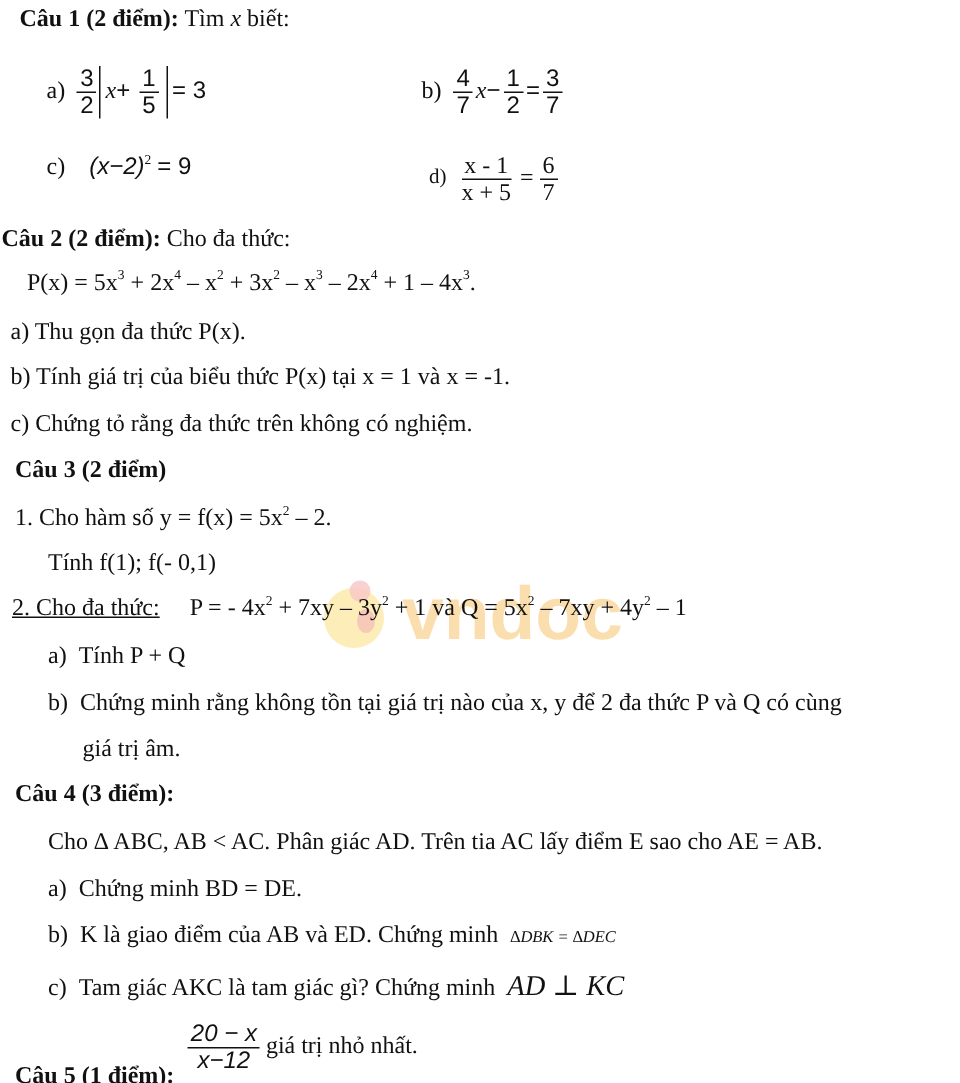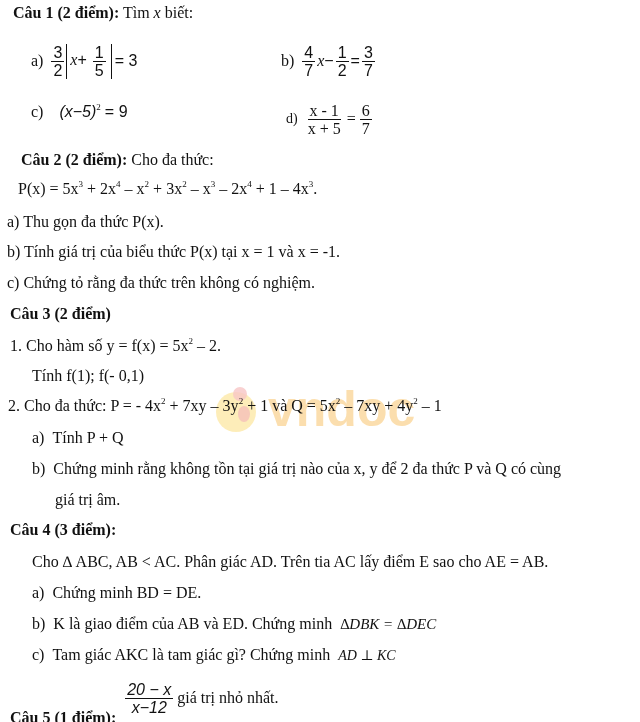--- a/index.html
+++ b/index.html
@@ -66,76 +66,76 @@
     </span>
   <span class="sans">=</span>
   <span class="frac sans">
       <span class="num">3</span>
       <span>7</span>
     </span>
 </div>
 
 <div class="abs" style="left:31px; top:103px;">
   <span style="margin-right:12px;">c)</span>
-  <span class="sans i">(x−5)</span><sup>2</sup>
+  <span class="sans i">(x−2)</span><sup>2</sup>
   <span class="sans">= 9</span>
 </div>
 
 <div class="abs" style="left:286px; top:98px; height:42px; display:flex; align-items:center;">
   <span style="margin-right:6px; font-size:14px;">d)</span>
   <span class="frac">
       <span class="num">x - 1</span>
       <span>x + 5</span>
     </span>
   <span style="margin:0 2px;">=</span>
   <span class="frac">
       <span class="num">6</span>
       <span>7</span>
     </span>
 </div>
 
-<div class="abs" style="left:21px; top:151px;">
+<div class="abs" style="left:1px; top:151px;">
   <span class="b">Câu 2 (2 điểm):</span>
   <span>Cho đa thức:</span>
 </div>
 <div class="abs" style="left:18px; top:180px;">
   <span>P(x) = 5x</span><sup>3</sup><span> + 2x</span><sup>4</sup><span> – x</span><sup>2</sup><span> + 3x</span><sup>2</sup><span> – x</span><sup>3</sup><span> – 2x</span><sup>4</sup><span> + 1 – 4x</span><sup>3</sup><span>.</span>
 </div>
 <div class="abs" style="left:7px; top:213px;">a) Thu gọn đa thức P(x).</div>
 <div class="abs" style="left:7px; top:243px;">b) Tính giá trị của biểu thức P(x) tại x = 1 và x = -1.</div>
 <div class="abs" style="left:7px; top:274px;">c) Chứng tỏ rằng đa thức trên không có nghiệm.</div>
 
 <div class="abs b" style="left:10px; top:305px;">Câu 3 (2 điểm)</div>
 <div class="abs" style="left:10px; top:337px;">
   <span>1.  Cho hàm số  y = f(x) = 5x</span><sup>2</sup><span> – 2.</span>
 </div>
 <div class="abs" style="left:32px; top:367px;">Tính f(1); f(- 0,1)</div>
 <div class="abs" style="left:8px; top:397px;">
-  <span style="margin-right:4px;">2. Cho đa thức:</span><span>P = - 4x</span><sup>2</sup><span> + 7xy – 3y</span><sup>2</sup><span> + 1 và Q = 5x</span><sup>2</sup><span> – 7xy + 4y</span><sup>2</sup><span> – 1</span>
+  <span style="margin-right:20px;text-decoration:underline;">2. Cho đa thức:</span><span>P = - 4x</span><sup>2</sup><span> + 7xy – 3y</span><sup>2</sup><span> + 1 và Q = 5x</span><sup>2</sup><span> – 7xy + 4y</span><sup>2</sup><span> – 1</span>
 </div>
 <div class="abs" style="left:32px; top:429px;font-family:Liberation Serif, serif;">
   <span style="margin-right:8px;">a)</span><span>Tính P + Q</span>
 </div>
 <div class="abs" style="left:32px; top:460px;">
   <span style="margin-right:8px;">b)</span><span>Chứng minh rằng không tồn tại giá trị nào của x, y để 2 đa thức P và Q có cùng</span>
 </div>
 <div class="abs" style="left:55px; top:491px;">giá trị âm.</div>
 
 <div class="abs b" style="left:10px; top:521px;">Câu 4 (3 điểm):</div>
 <div class="abs" style="left:32px; top:553px;">Cho ∆ ABC, AB &lt; AC.  Phân giác AD. Trên tia AC lấy điểm E sao cho AE = AB.</div>
 <div class="abs" style="left:32px; top:584px;text-align:center;">
   <span style="margin-right:8px;">a)</span><span>Chứng minh BD = DE.</span>
 </div>
 <div class="abs" style="left:32px; top:615px;">
   <span style="margin-right:8px;">b)</span><span>K là giao điểm của AB và ED. Chứng minh</span>
-  <span class="i" style="font-size:15px; margin-left:4px;">∆DBK = ∆DEC</span>
+  <span class="i" style="font-size:11px; margin-left:4px;">∆DBK = ∆DEC</span>
 </div>
 <div class="abs" style="left:32px; top:646px;">
   <span style="margin-right:8px;">c)</span><span>Tam giác AKC là tam giác gì? Chứng minh</span>
-  <span class="i" style="font-size:14px; margin-left:4px;">AD ⊥ KC</span>
+  <span class="i" style="font-size:19px; margin-left:4px;">AD ⊥ KC</span>
 </div>
 
 <div class="abs" style="left:10px; top:676px; height:44px; display:flex; align-items:center;">
   <span class="b" style="margin-right:5px;margin-top:40px;">Câu 5 (1 điểm):</span>
   <span class="frac sans i" style="margin:0 4px;">
       <span class="num">20 − x</span>
       <span>x−12</span>
     </span>
   <span>giá trị nhỏ nhất.</span>
 </div>

